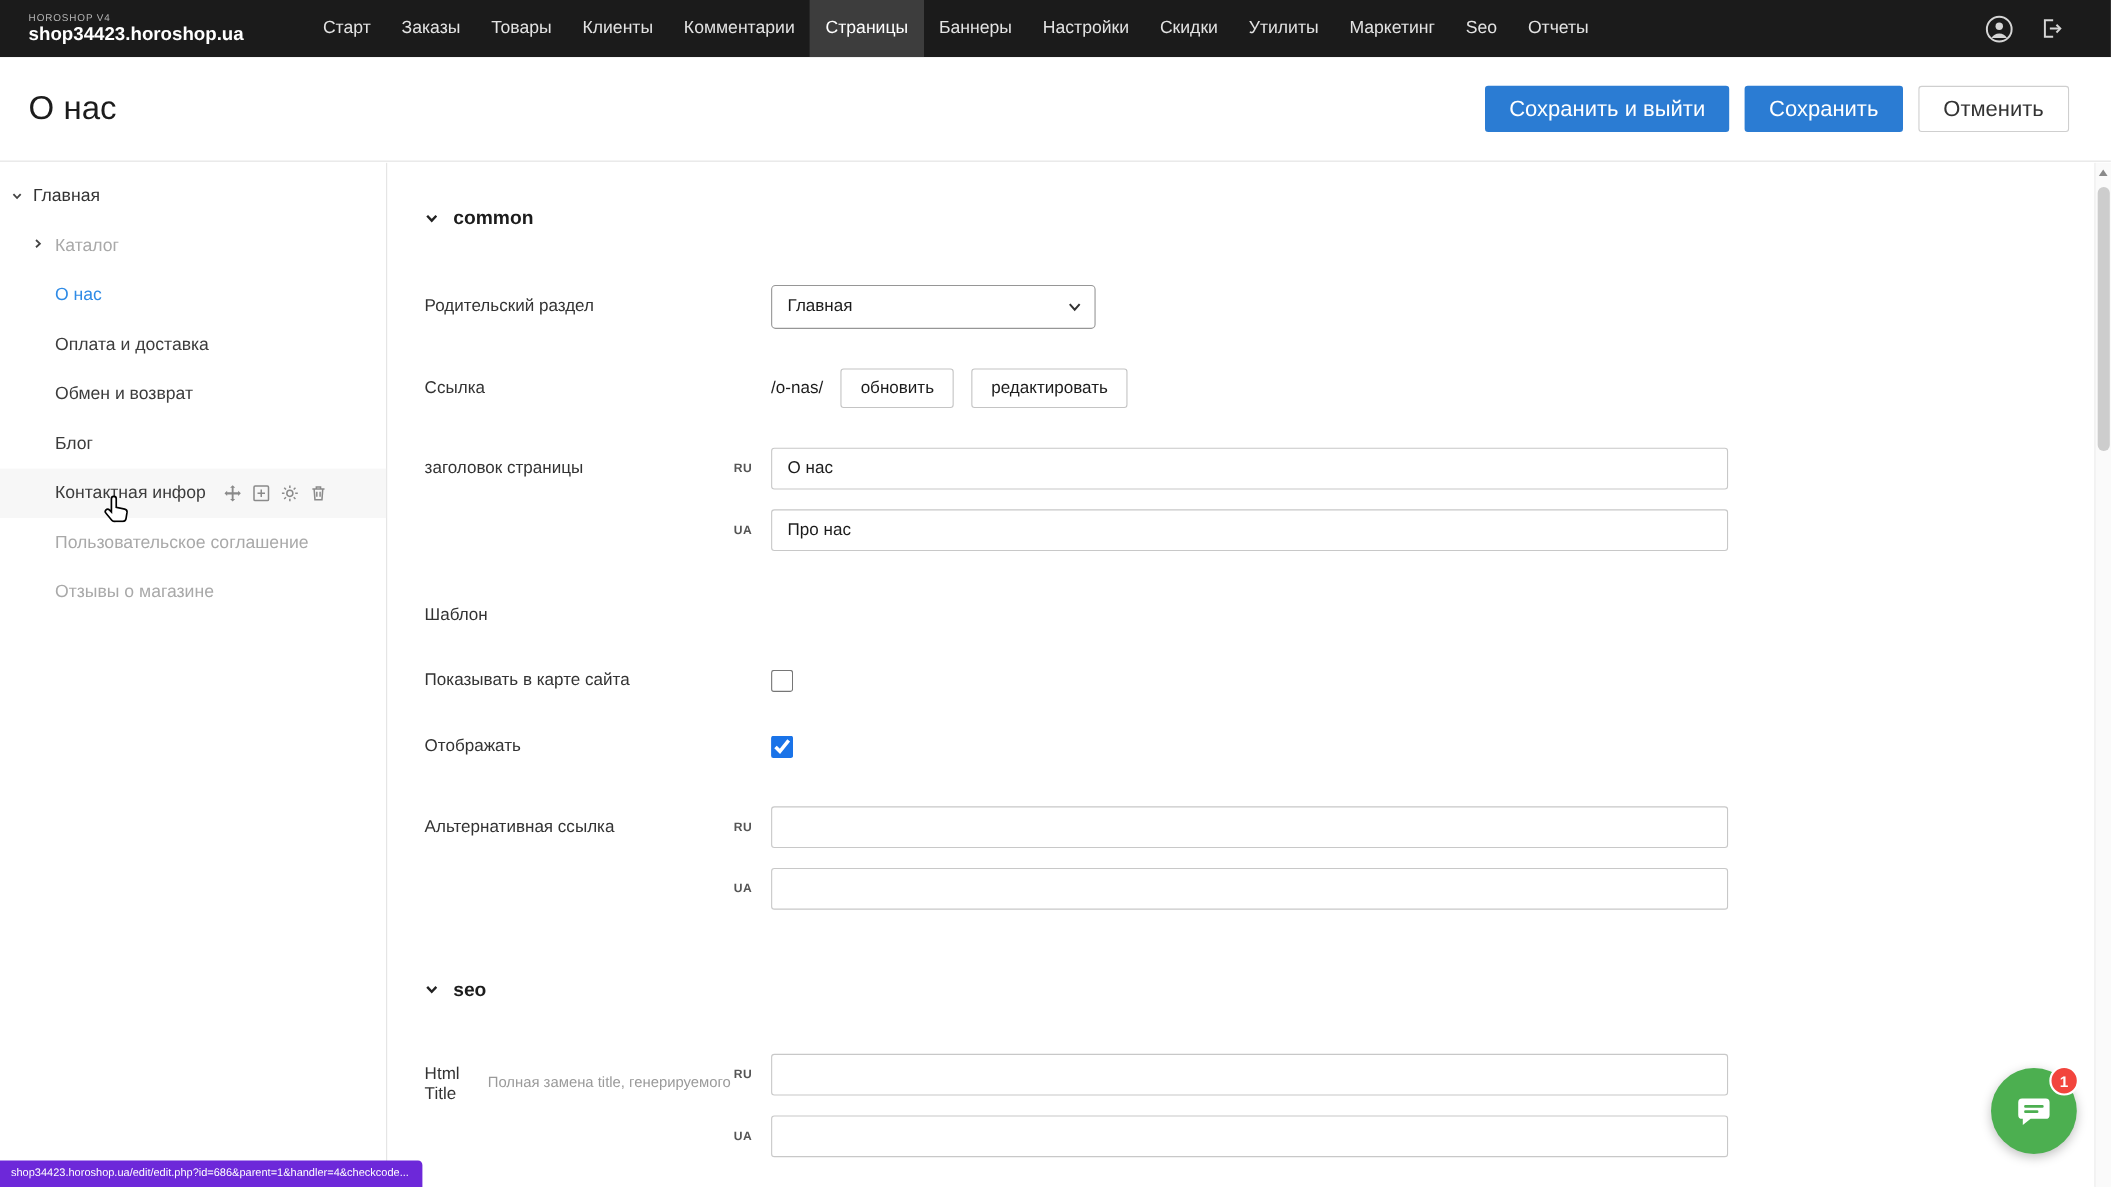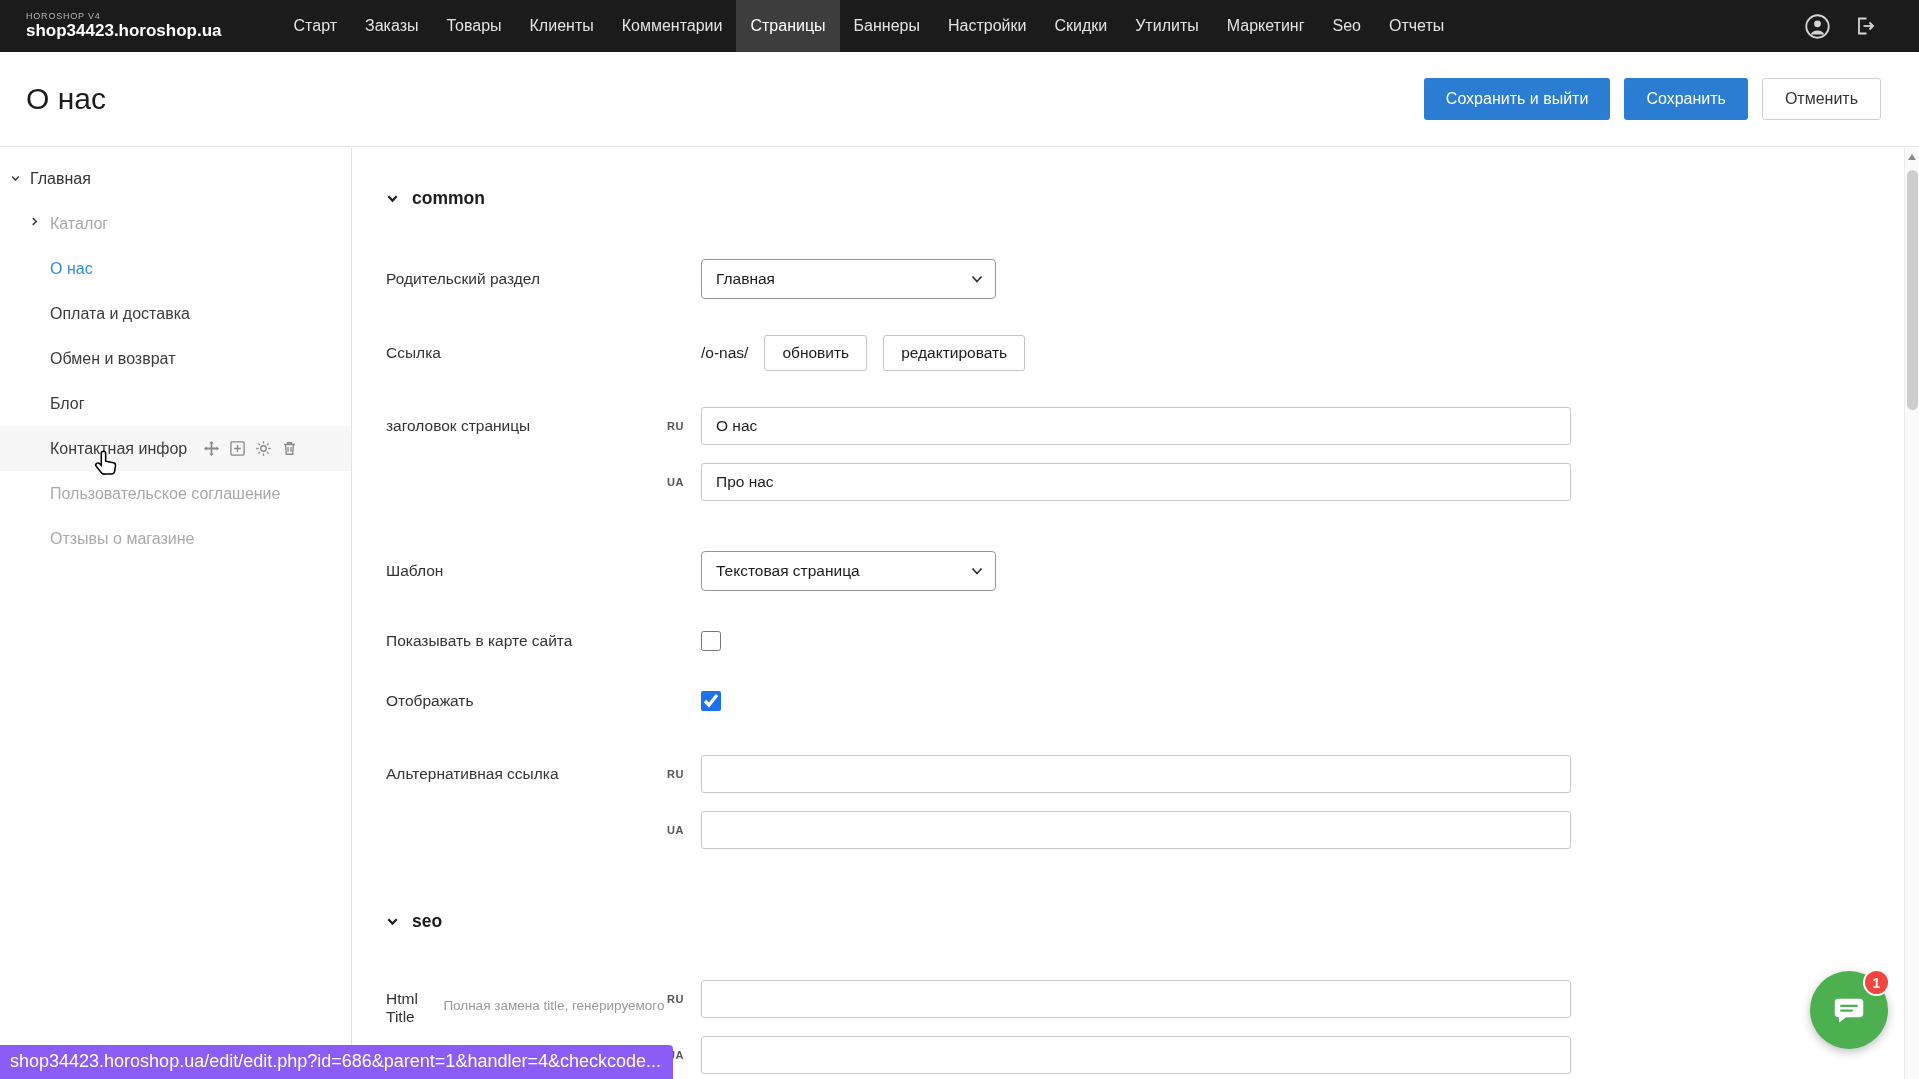--- a/index.html
+++ b/index.html
@@ -29,21 +29,21 @@
   .topbar-right .icon-btn { width:28px; height:28px; cursor:pointer; display:flex; align-items:center; justify-content:center; }
 
   
   .page-header {
     position:absolute; top:52px; left:0; right:0; height:95px;
     background:#fff; display:flex; align-items:center;
     padding:0 38px 0 26px; border-bottom:1px solid #e2e2e2;
   }
   .page-title { font-size:30px; font-weight:400; color:#1c1c1c; flex:1; }
   .header-actions { display:flex; gap:14px; }
-  .btn { height:42px; border-radius:3px; font-size:16px; padding:0 22px;
+  .btn { height:42px; border-radius:3px; font-size:20px; padding:0 22px;
          display:flex; align-items:center; justify-content:center; cursor:pointer; border:none;
          font-family:"Liberation Sans", sans-serif; }
   .btn-primary { background:#2b7cd3; color:#fff; }
   .btn-outline { background:#fff; color:#333; border:1px solid #cfcfcf; }
 
   
   .sidebar {
     position:absolute; top:148px; left:0; bottom:0; width:352px;
     border-right:1px solid #e3e3e3; background:#fff; padding-top:8px;
   }
@@ -106,21 +106,21 @@
   .scroll-arrow-up {
     width:0; height:0; margin:6px auto 0;
     border-left:4.5px solid transparent; border-right:4.5px solid transparent;
     border-bottom:6px solid #8a8a8a; cursor:pointer;
   }
   .scroll-thumb { position:absolute; top:22px; left:2px; width:11px; height:240px; background:#cdcdcd; border-radius:6px; cursor:pointer; }
 
   
   .status-tooltip {
     position:absolute; left:0; bottom:0; z-index:10;
-    background:#8b5cf6; color:#fff; font-size:18px;
+    background:#6d28d9; color:#fff; font-size:10px;
     padding:6px 12px 7px 10px; border-top-right-radius:4px; white-space:nowrap;text-align:center;
   }
 
   
   .chat-widget {
     position:absolute; right:31px; bottom:30px; width:78px; height:78px;
     background:#4caf50; border-radius:50%; cursor:pointer; z-index:9;
     display:flex; align-items:center; justify-content:center;
     box-shadow:0 3px 10px rgba(0,0,0,.25);
   }
@@ -276,28 +276,20 @@
       </div>
       <div class="lang-wrap">
         <span class="lang-badge">UA</span>
         <input class="text-input" type="text" value="Про нас" style="">
       </div>
     </div>
   </div>
 
   <div class="form-row mb40">
     <div class="row-label">Шаблон</div>
-    <div class="row-field">
-      <div class="select-box">
-        <span>Текстовая страница</span>
-        <svg width="12" height="9" viewBox="0 0 12 9">
-            <path d="M1.5 1.5 L6 6.5 L10.5 1.5" stroke="#333" fill="none" stroke-width="1.8"></path>
-          </svg>
-      </div>
-    </div>
   </div>
 
   <div class="form-row mb40">
     <div class="row-label">Показывать в карте сайта</div>
     <div class="row-field">
       <input type="checkbox" style="">
     </div>
   </div>
 
   <div class="form-row mb44">

